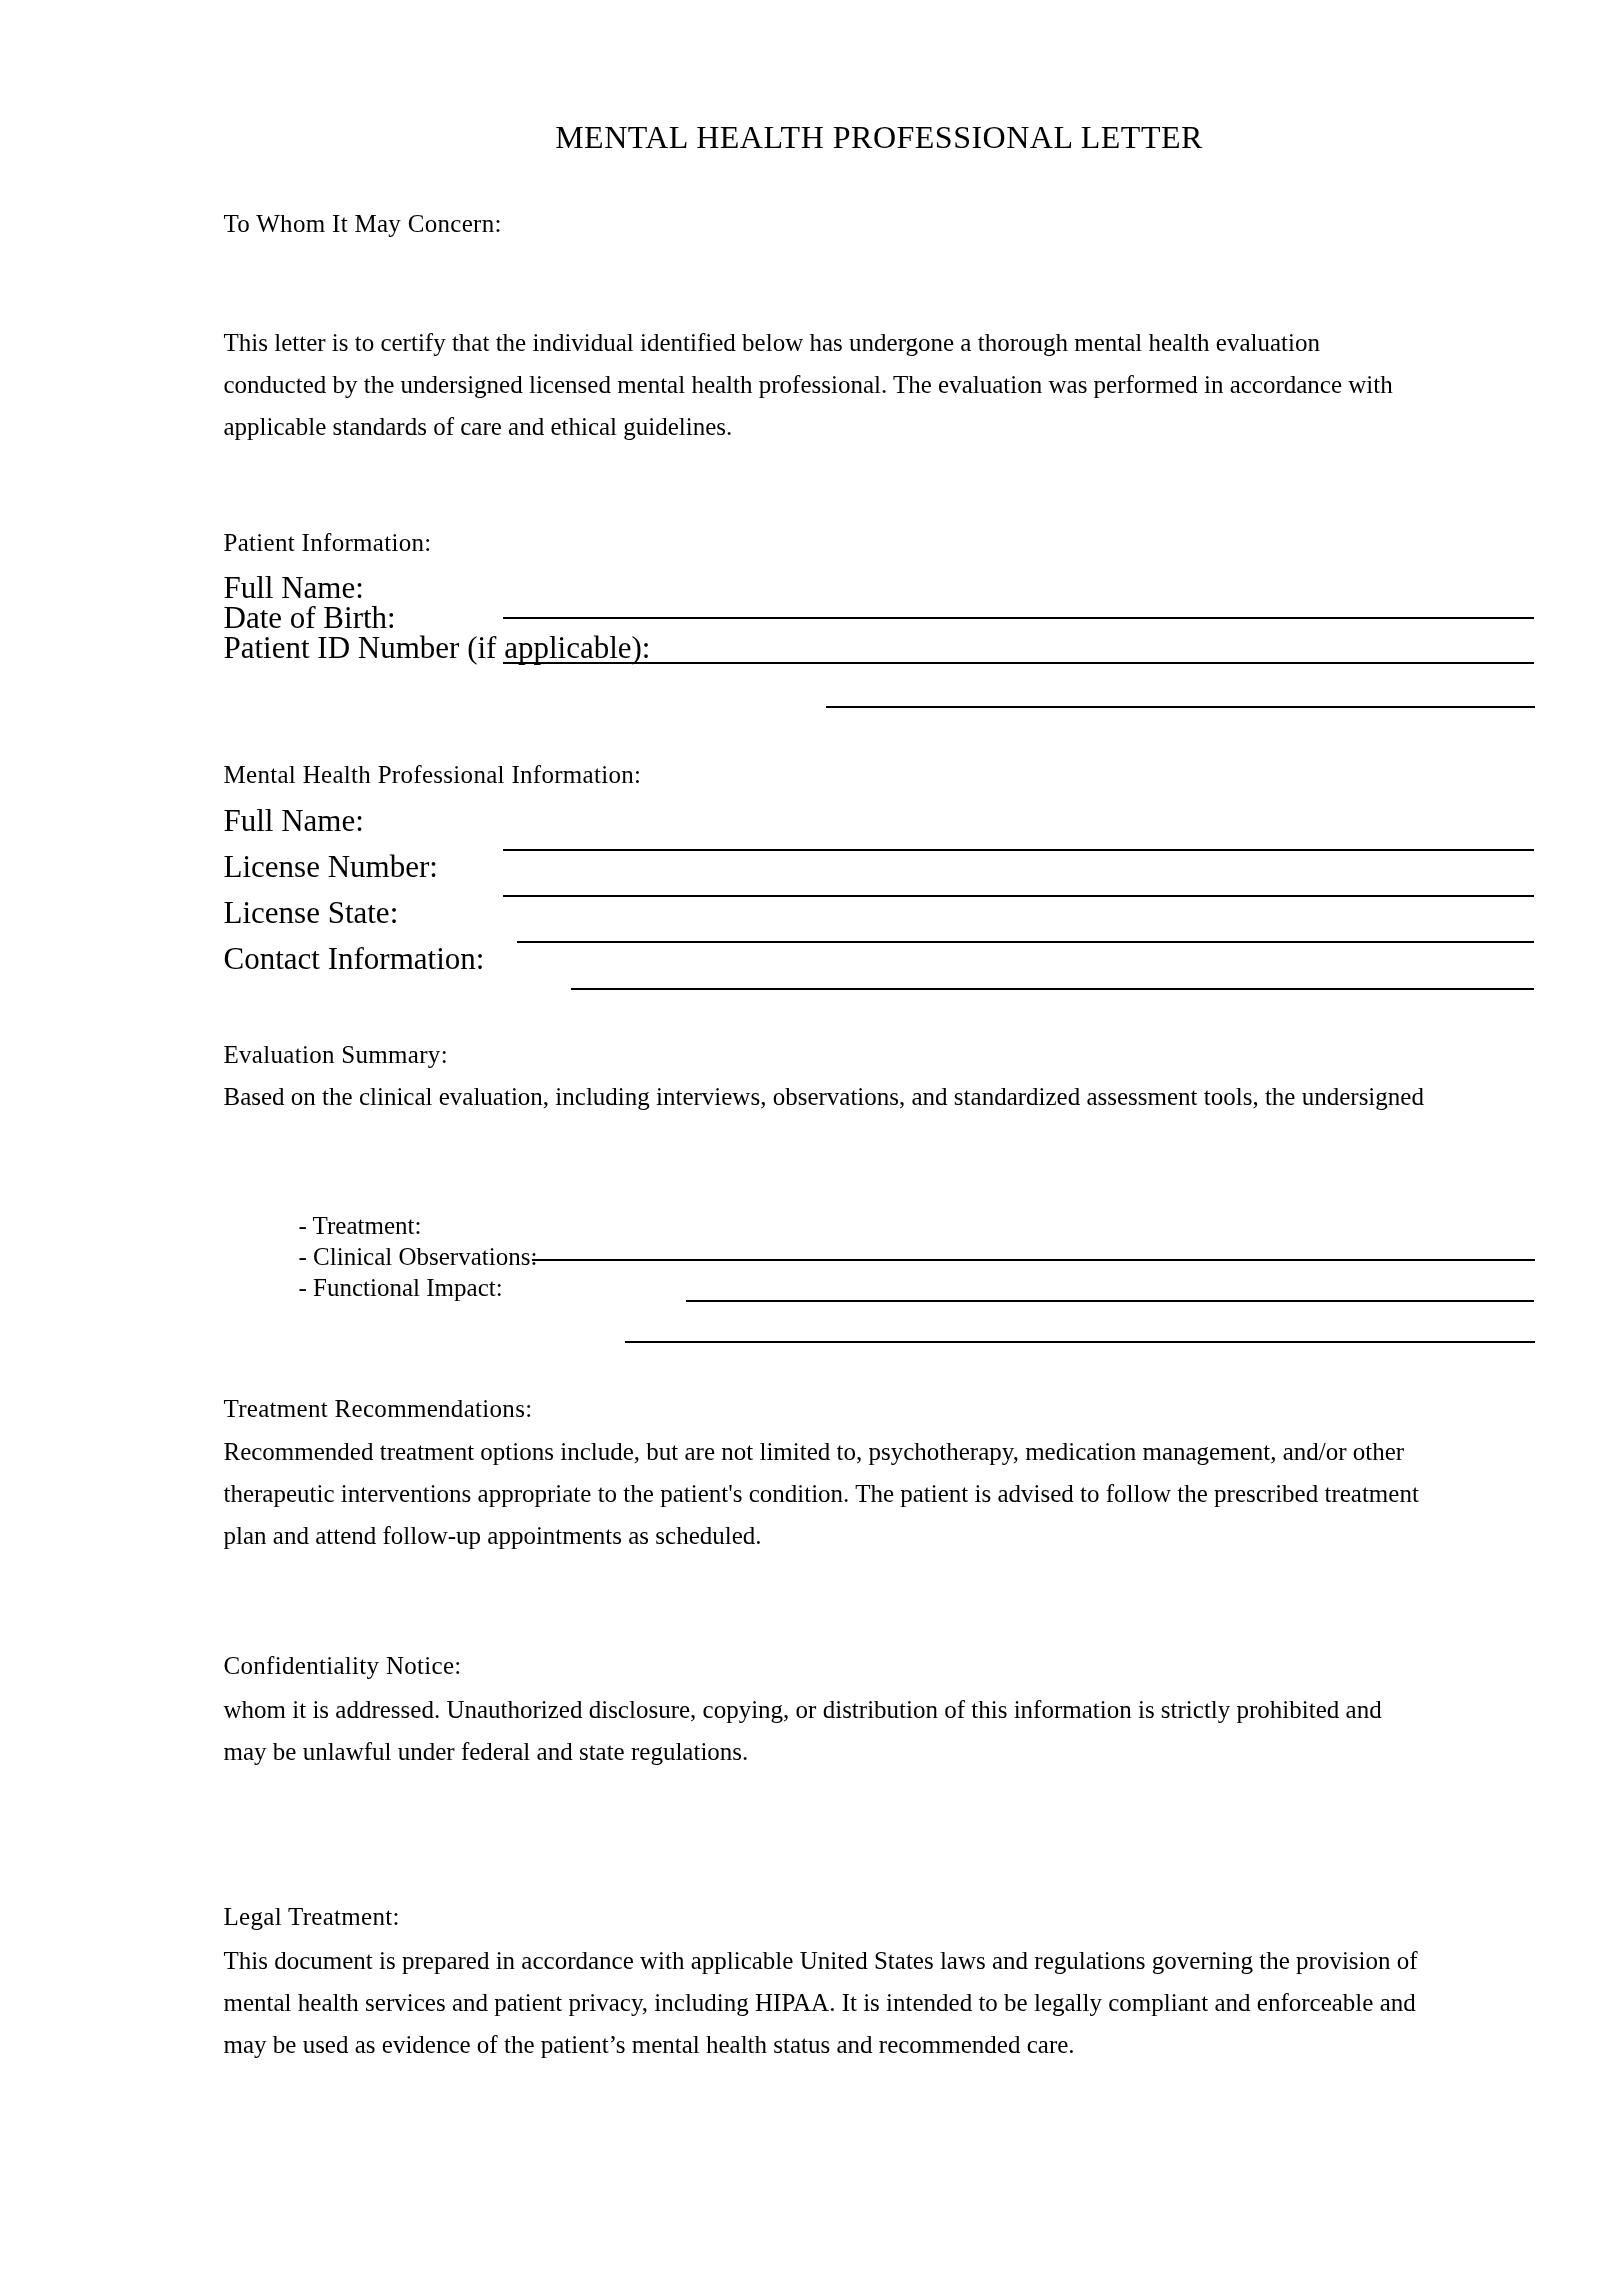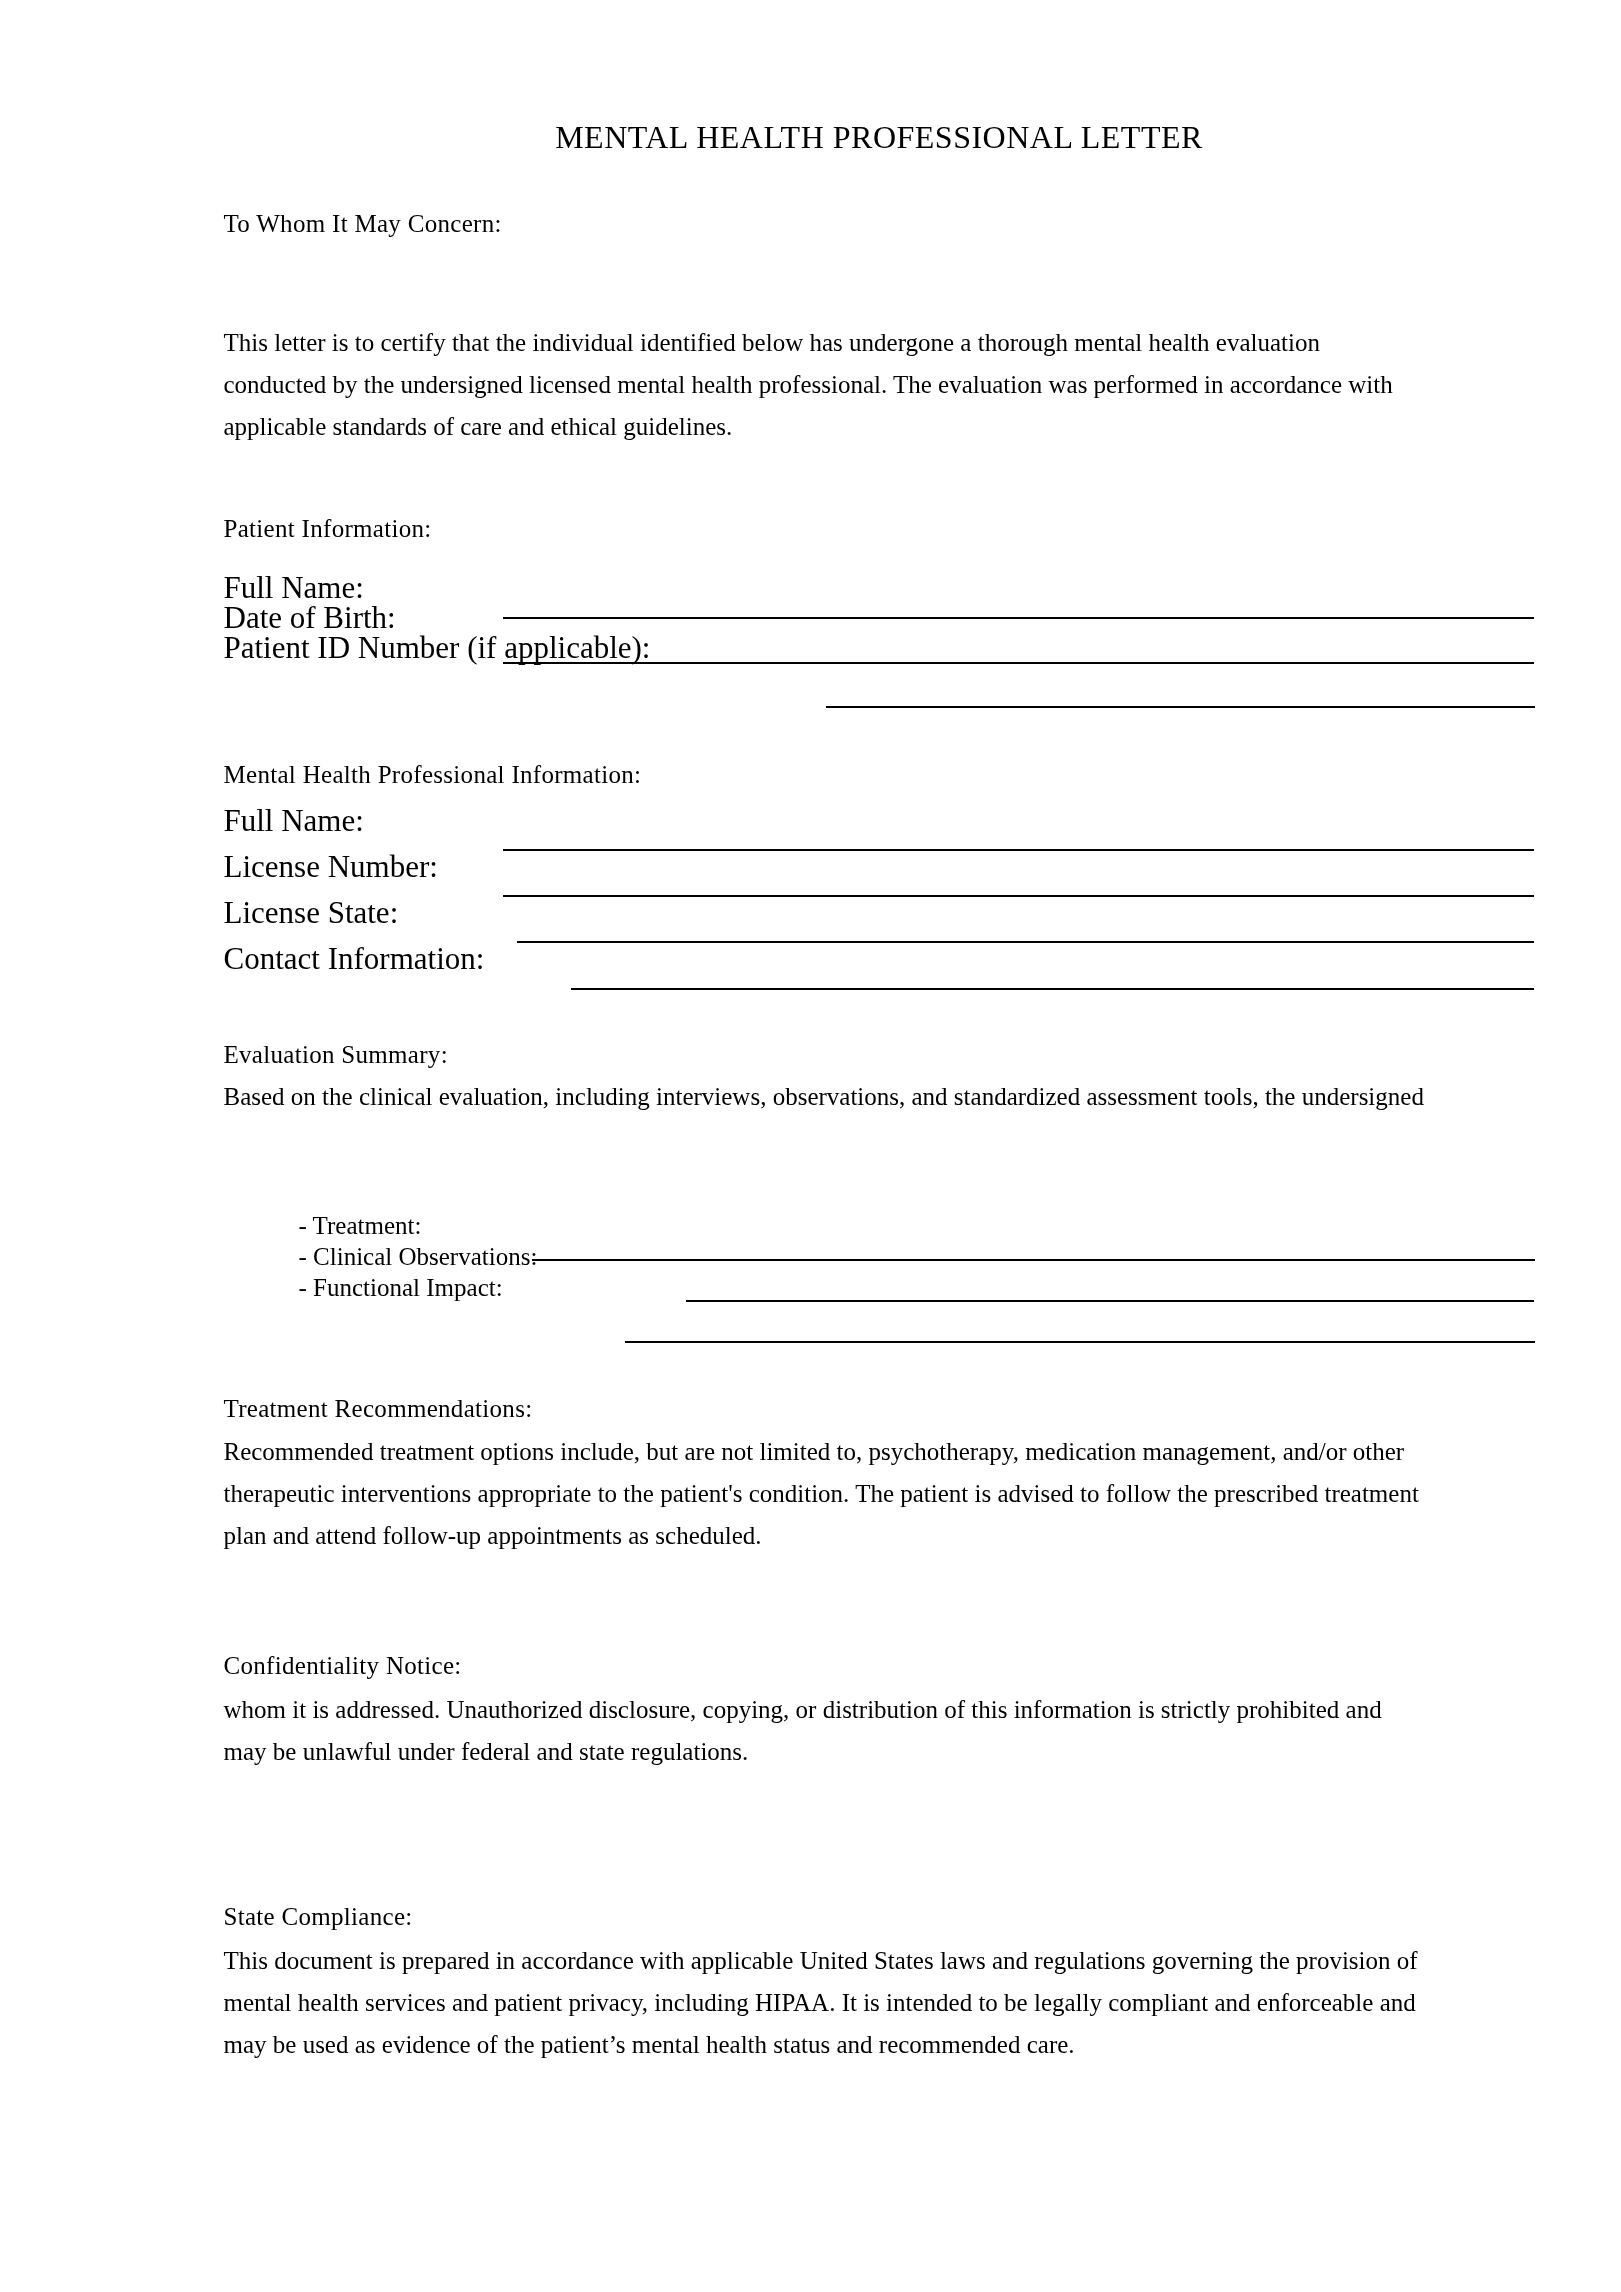--- a/index.html
+++ b/index.html
@@ -76,21 +76,21 @@
   <div class="doc-title">MENTAL HEALTH PROFESSIONAL LETTER</div>
 
   <div class="heading" style="top:203px;text-align:center;">To Whom It May Concern:</div>
 
   <div class="para" style="top:322px;">
     <div>This letter is to certify that the individual identified below has undergone a thorough mental health evaluation</div>
     <div>conducted by the undersigned licensed mental health professional. The evaluation was performed in accordance with</div>
     <div>applicable standards of care and ethical guidelines.</div>
   </div>
 
-  <div class="heading" style="top:508px;font-family:Liberation Serif, serif;">Patient Information:</div>
+  <div class="heading" style="top:522px;font-family:Liberation Serif, serif;">Patient Information:</div>
 
   <div class="field-label" style="top:567px;">Full Name:</div>
   <div class="rule" style="left:434px; top:617px; width:1031px;"></div>
 
   <div class="field-label" style="top:597px;">Date of Birth:</div>
   <div class="rule" style="left:434px; top:662px; width:1031px;"></div>
 
   <div class="field-label" style="top:627px;">Patient ID Number (if applicable):</div>
   <div class="rule" style="left:757px; top:706px; width:709px;"></div>
 
@@ -131,21 +131,21 @@
     <div>plan and attend follow-up appointments as scheduled.</div>
   </div>
 
   <div class="heading" style="top:1645px;">Confidentiality Notice:</div>
 
   <div class="para" style="top:1689px;">
     <div>whom it is addressed. Unauthorized disclosure, copying, or distribution of this information is strictly prohibited and</div>
     <div>may be unlawful under federal and state regulations.</div>
   </div>
 
-  <div class="heading" style="top:1896px;">State Compliance:</div>
+  <div class="heading" style="top:1896px;">Legal Treatment:</div>
 
   <div class="para" style="top:1940px;">
     <div>This document is prepared in accordance with applicable United States laws and regulations governing the provision of</div>
     <div>mental health services and patient privacy, including HIPAA. It is intended to be legally compliant and enforceable and</div>
     <div>may be used as evidence of the patient’s mental health status and recommended care.</div>
   </div>
 
 </div>
 
 

